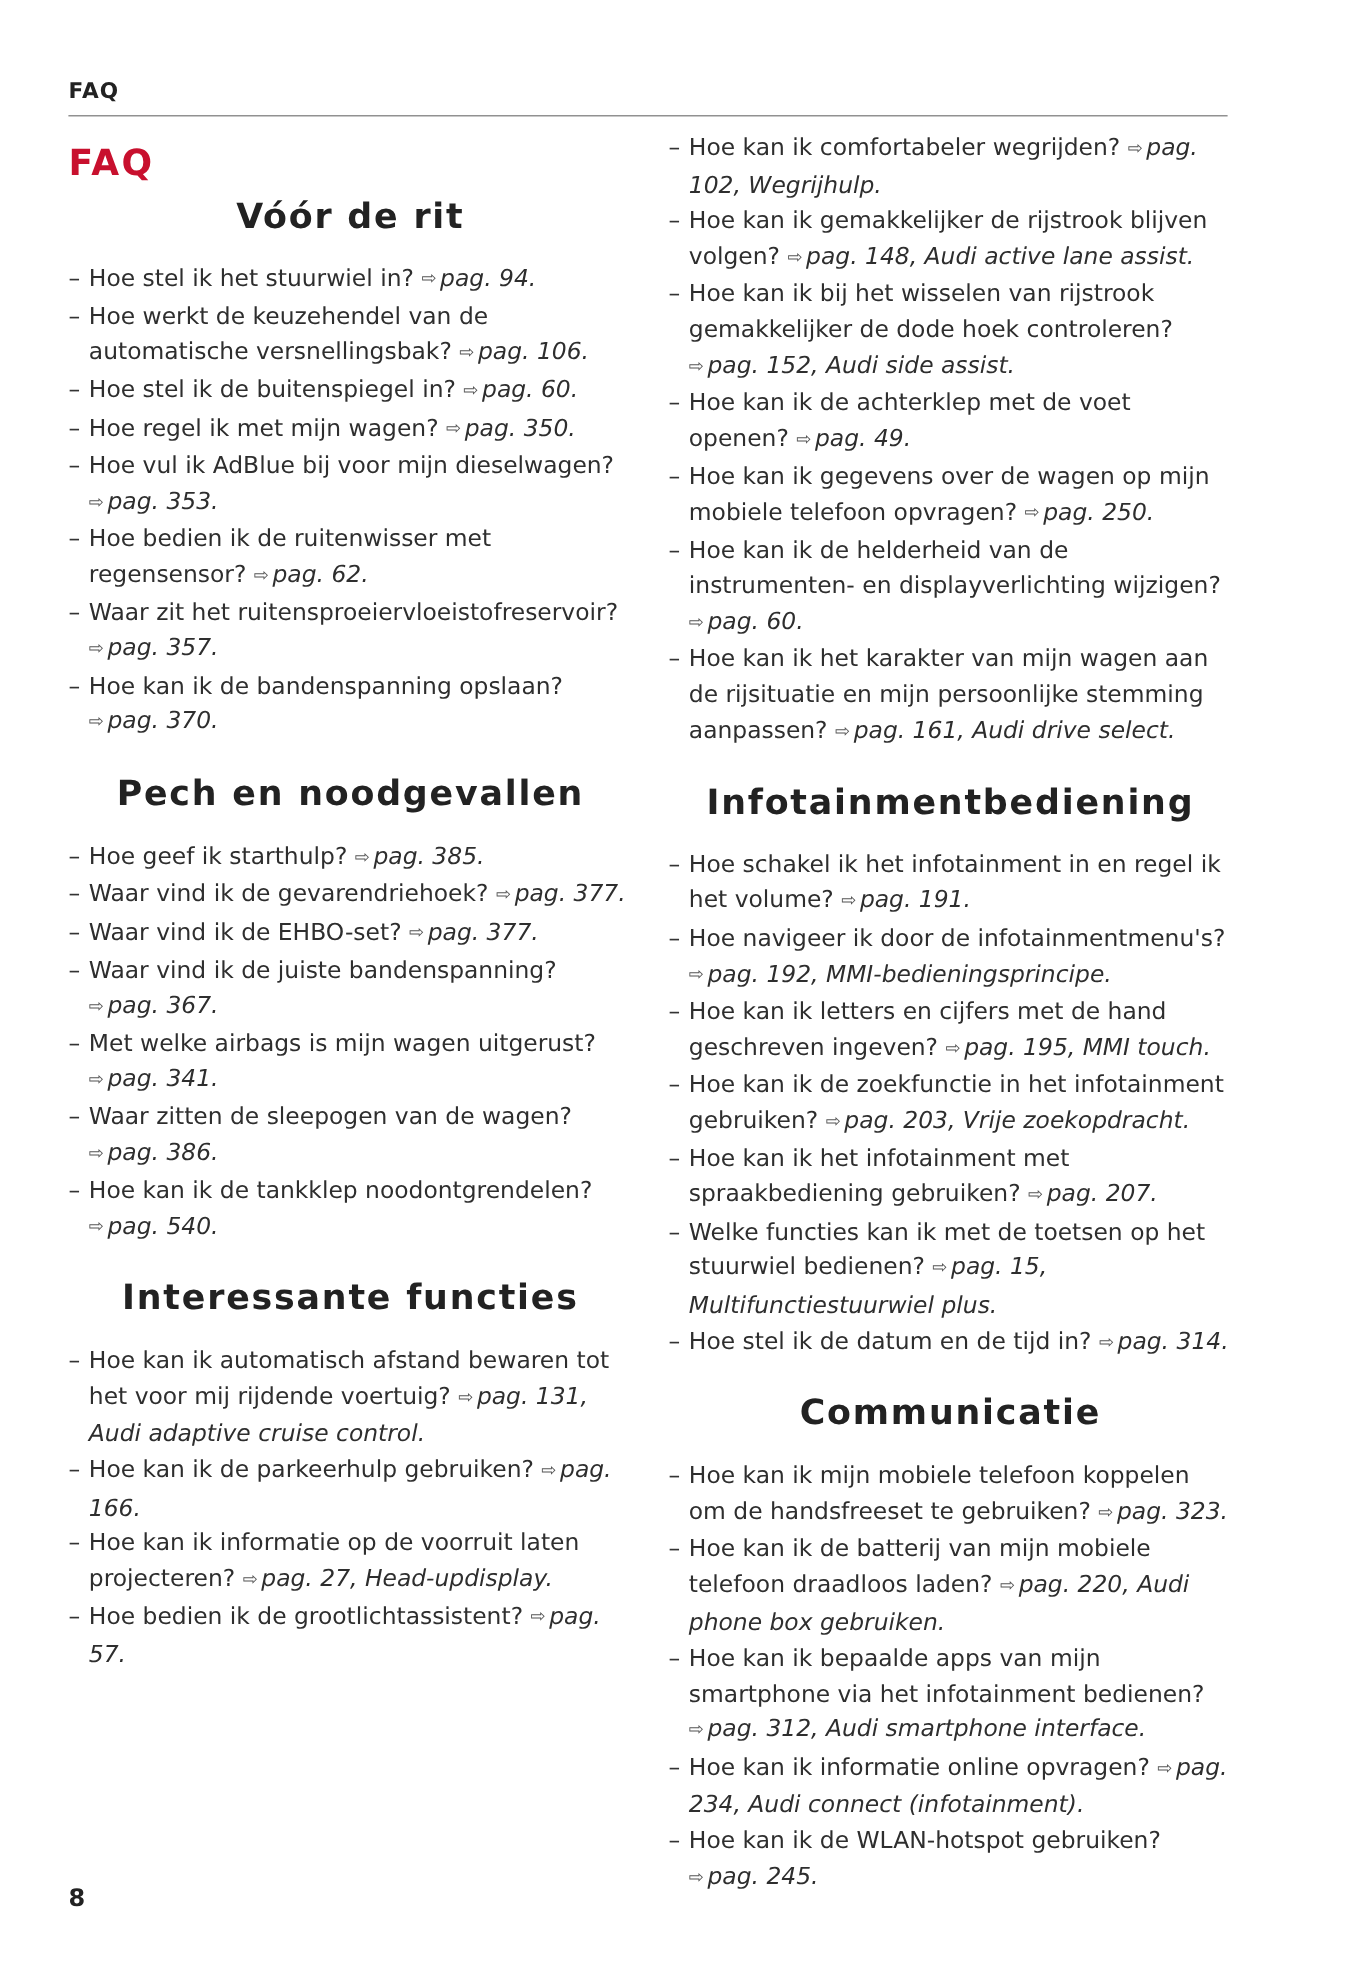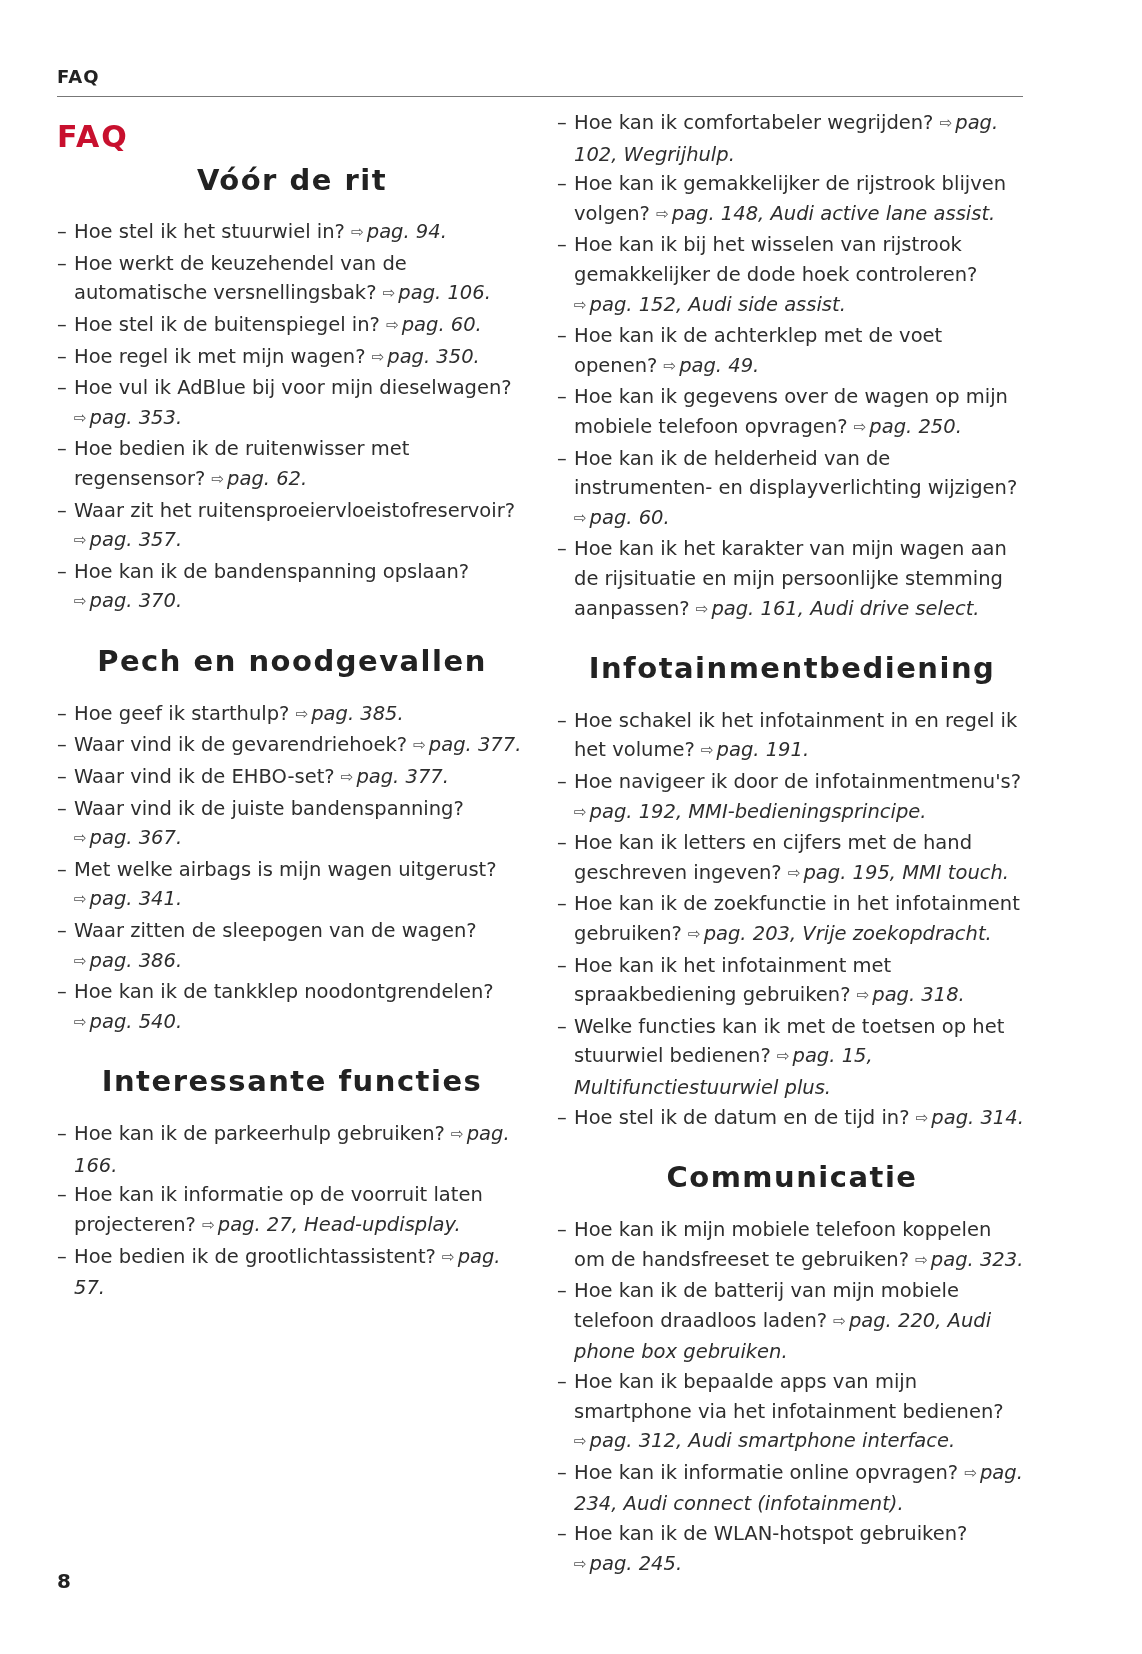--- a/index.html
+++ b/index.html
@@ -73,20 +73,21 @@
       <li><span>Waar vind ik de gevarendriehoek?</span> <span class="arrow">⇨</span><span class="ref">pag. 377.</span></li>
       <li><span>Waar vind ik de EHBO-set?</span> <span class="arrow">⇨</span><span class="ref">pag. 377.</span></li>
       <li><span>Waar vind ik de juiste bandenspanning?</span> <span class="arrow">⇨</span><span class="ref">pag. 367.</span></li>
       <li><span>Met welke airbags is mijn wagen uitgerust?</span> <span class="arrow">⇨</span><span class="ref">pag. 341.</span></li>
       <li><span>Waar zitten de sleepogen van de wagen?</span> <span class="arrow">⇨</span><span class="ref">pag. 386.</span></li>
       <li><span>Hoe kan ik de tankklep noodontgrendelen?</span> <span class="arrow">⇨</span><span class="ref">pag. 540.</span></li>
     </ul>
 
   <h2 class="section-title spaced">Interessante functies</h2>
   <ul class="faq-list">
+      <li><span>Hoe kan ik automatisch afstand bewaren tot het voor mij rijdende voertuig?</span> <span class="arrow">⇨</span><span class="ref">pag. 131, Audi adaptive cruise control.</span></li>
       <li><span>Hoe kan ik de parkeerhulp gebruiken?</span> <span class="arrow">⇨</span><span class="ref">pag. 166.</span></li>
       <li><span>Hoe kan ik informatie op de voorruit laten projecteren?</span> <span class="arrow">⇨</span><span class="ref">pag. 27, Head-updisplay.</span></li>
       <li><span>Hoe bedien ik de grootlichtassistent?</span> <span class="arrow">⇨</span><span class="ref">pag. 57.</span></li>
     </ul>
 </div>
 
 <div class="col col-right">
   <ul class="faq-list">
       <li><span>Hoe kan ik comfortabeler wegrijden?</span> <span class="arrow">⇨</span><span class="ref">pag. 102, Wegrijhulp.</span></li>
       <li><span>Hoe kan ik gemakkelijker de rijstrook blijven volgen?</span> <span class="arrow">⇨</span><span class="ref">pag. 148, Audi active lane assist.</span></li>
@@ -96,21 +97,21 @@
       <li><span>Hoe kan ik de helderheid van de instrumenten- en displayverlichting wijzigen?</span> <span class="arrow">⇨</span><span class="ref">pag. 60.</span></li>
       <li><span>Hoe kan ik het karakter van mijn wagen aan de rijsituatie en mijn persoonlijke stemming aanpassen?</span> <span class="arrow">⇨</span><span class="ref">pag. 161, Audi drive select.</span></li>
     </ul>
 
   <h2 class="section-title spaced">Infotainmentbediening</h2>
   <ul class="faq-list">
       <li><span>Hoe schakel ik het infotainment in en regel ik het volume?</span> <span class="arrow">⇨</span><span class="ref">pag. 191.</span></li>
       <li><span>Hoe navigeer ik door de infotainmentmenu's?</span> <span class="arrow">⇨</span><span class="ref">pag. 192, MMI-bedieningsprincipe.</span></li>
       <li><span>Hoe kan ik letters en cijfers met de hand geschreven ingeven?</span> <span class="arrow">⇨</span><span class="ref">pag. 195, MMI touch.</span></li>
       <li><span>Hoe kan ik de zoekfunctie in het infotainment gebruiken?</span> <span class="arrow">⇨</span><span class="ref">pag. 203, Vrije zoekopdracht.</span></li>
-      <li><span>Hoe kan ik het infotainment met spraakbediening gebruiken?</span> <span class="arrow">⇨</span><span class="ref">pag. 318.</span></li>
+      <li><span>Hoe kan ik het infotainment met spraakbediening gebruiken?</span> <span class="arrow">⇨</span><span class="ref">pag. 207.</span></li>
       <li><span>Welke functies kan ik met de toetsen op het stuurwiel bedienen?</span> <span class="arrow">⇨</span><span class="ref">pag. 15, Multifunctiestuurwiel plus.</span></li>
       <li><span>Hoe stel ik de datum en de tijd in?</span> <span class="arrow">⇨</span><span class="ref">pag. 314.</span></li>
     </ul>
 
   <h2 class="section-title spaced">Communicatie</h2>
   <ul class="faq-list">
       <li><span>Hoe kan ik mijn mobiele telefoon koppelen om de handsfreeset te gebruiken?</span> <span class="arrow">⇨</span><span class="ref">pag. 323.</span></li>
       <li><span>Hoe kan ik de batterij van mijn mobiele telefoon draadloos laden?</span> <span class="arrow">⇨</span><span class="ref">pag. 220, Audi phone box gebruiken.</span></li>
       <li><span>Hoe kan ik bepaalde apps van mijn smartphone via het infotainment bedienen?</span> <span class="arrow">⇨</span><span class="ref">pag. 312, Audi smartphone interface.</span></li>
       <li><span>Hoe kan ik informatie online opvragen?</span> <span class="arrow">⇨</span><span class="ref">pag. 234, Audi connect (infotainment).</span></li>

